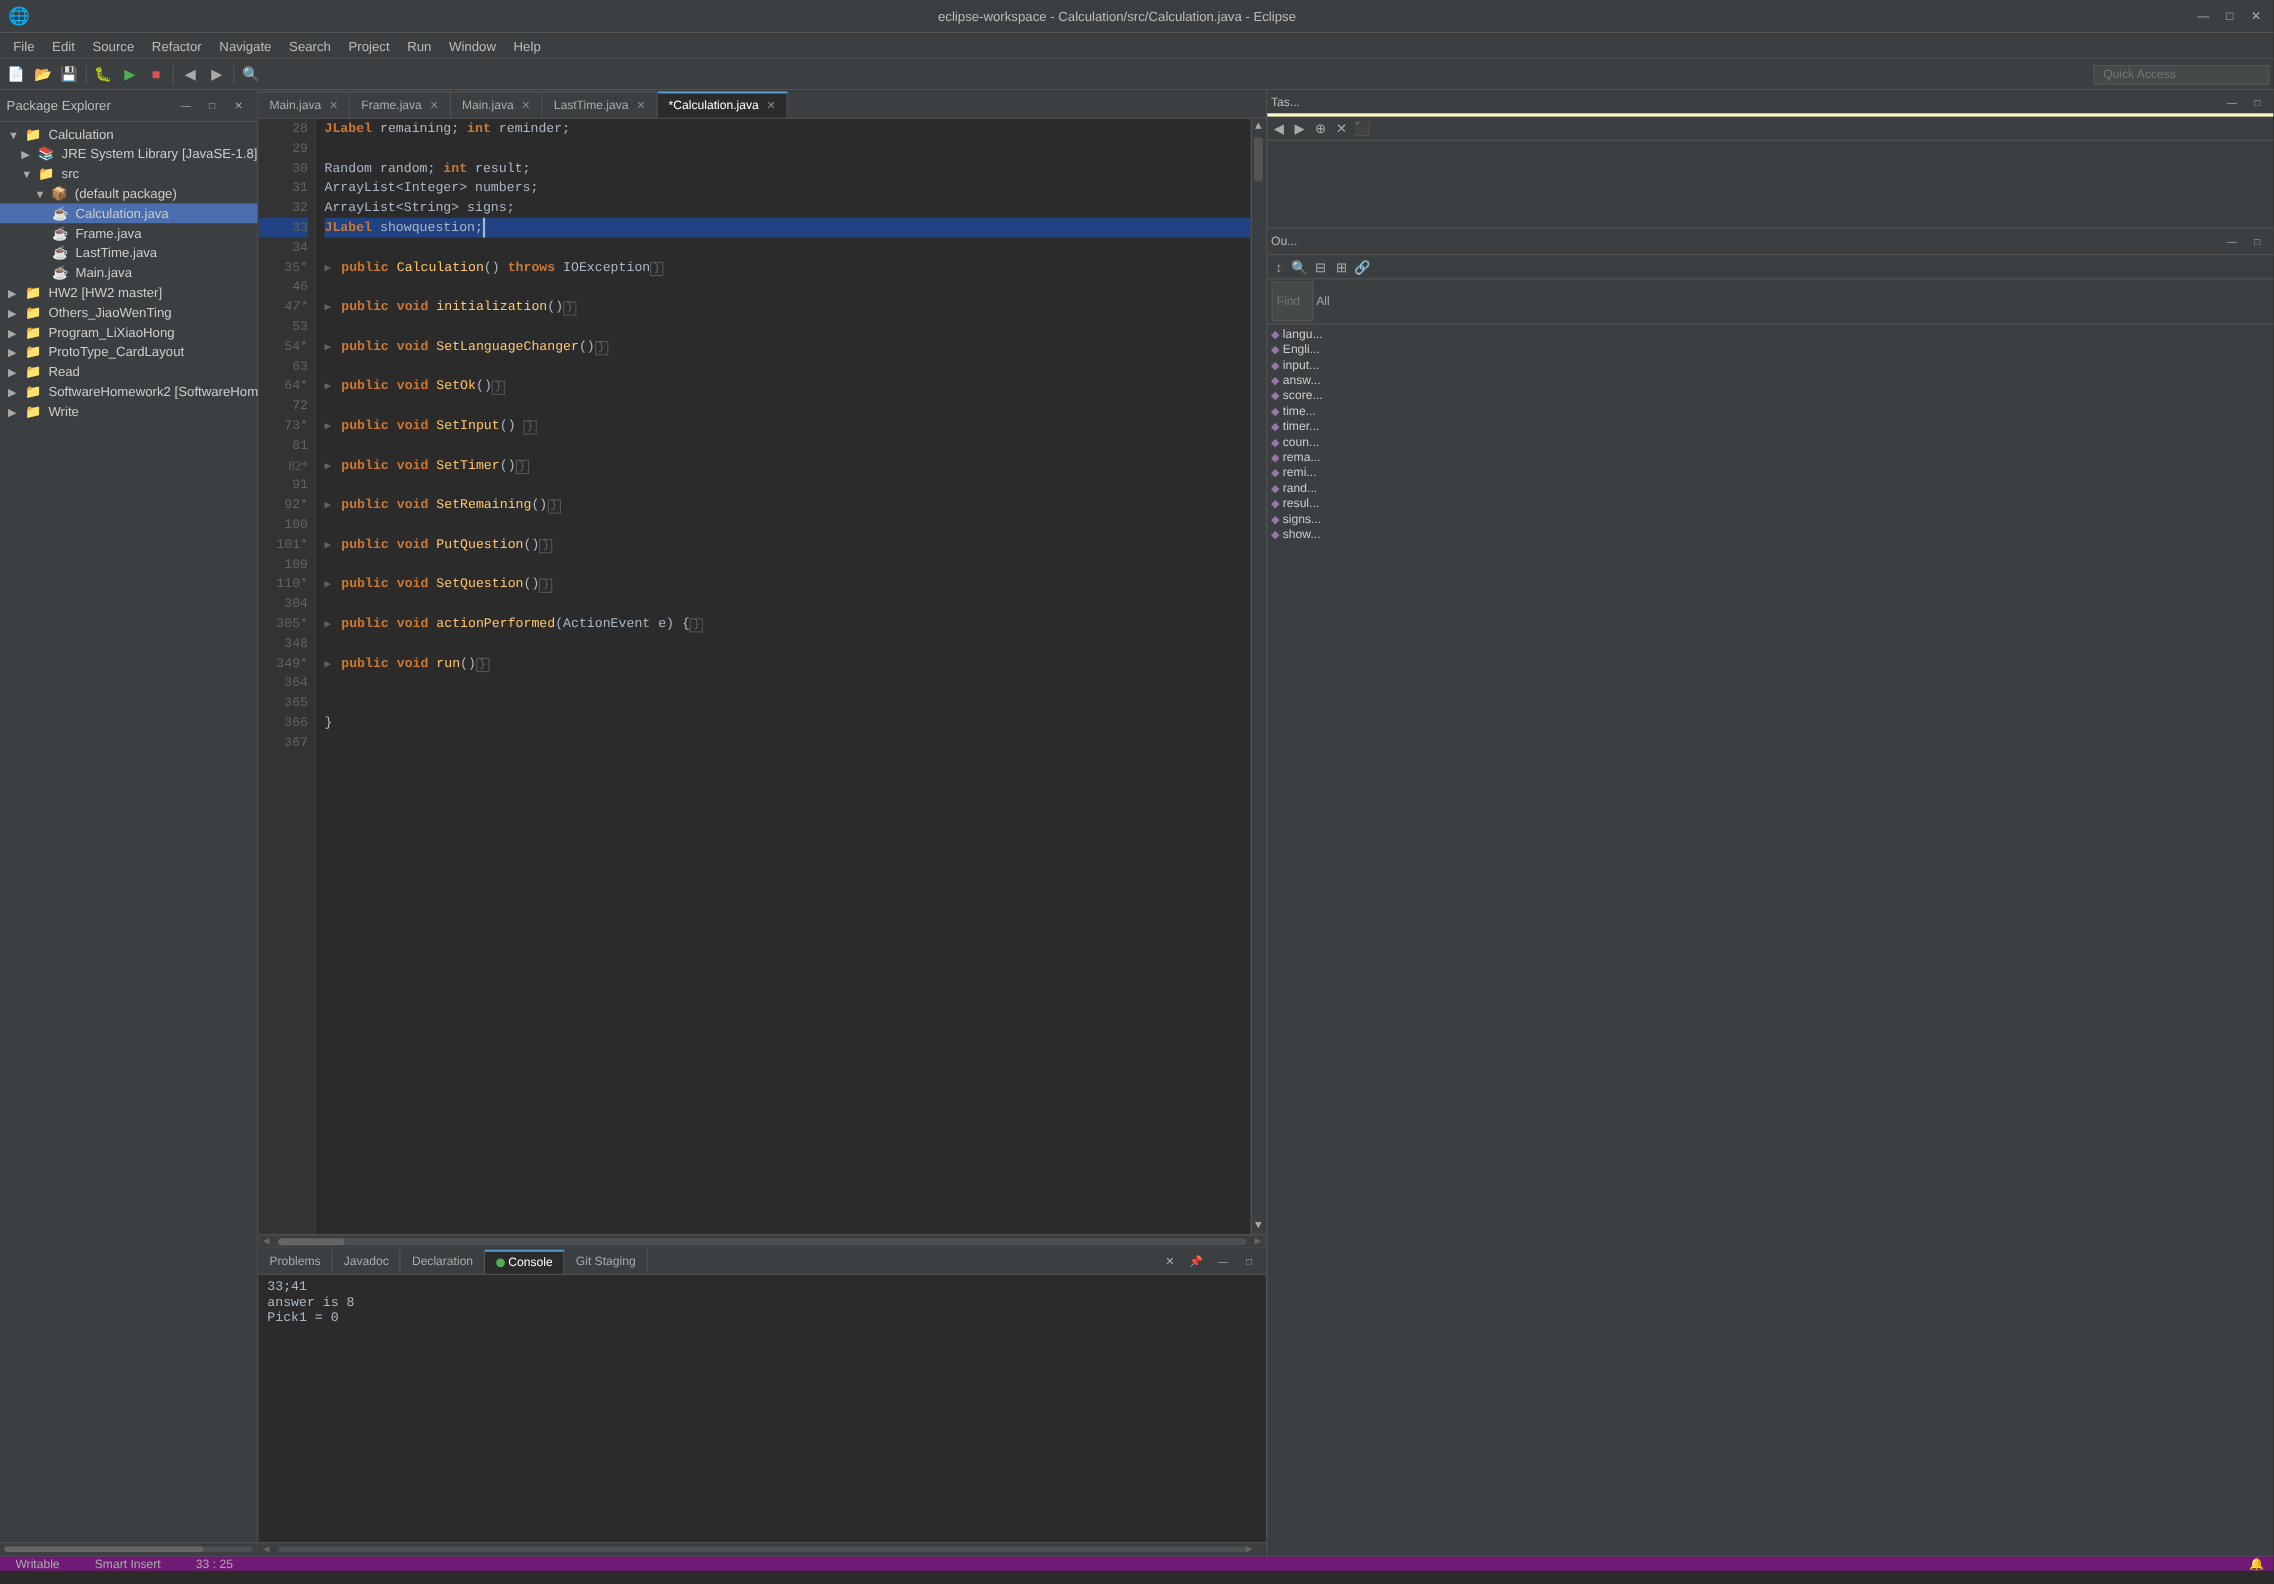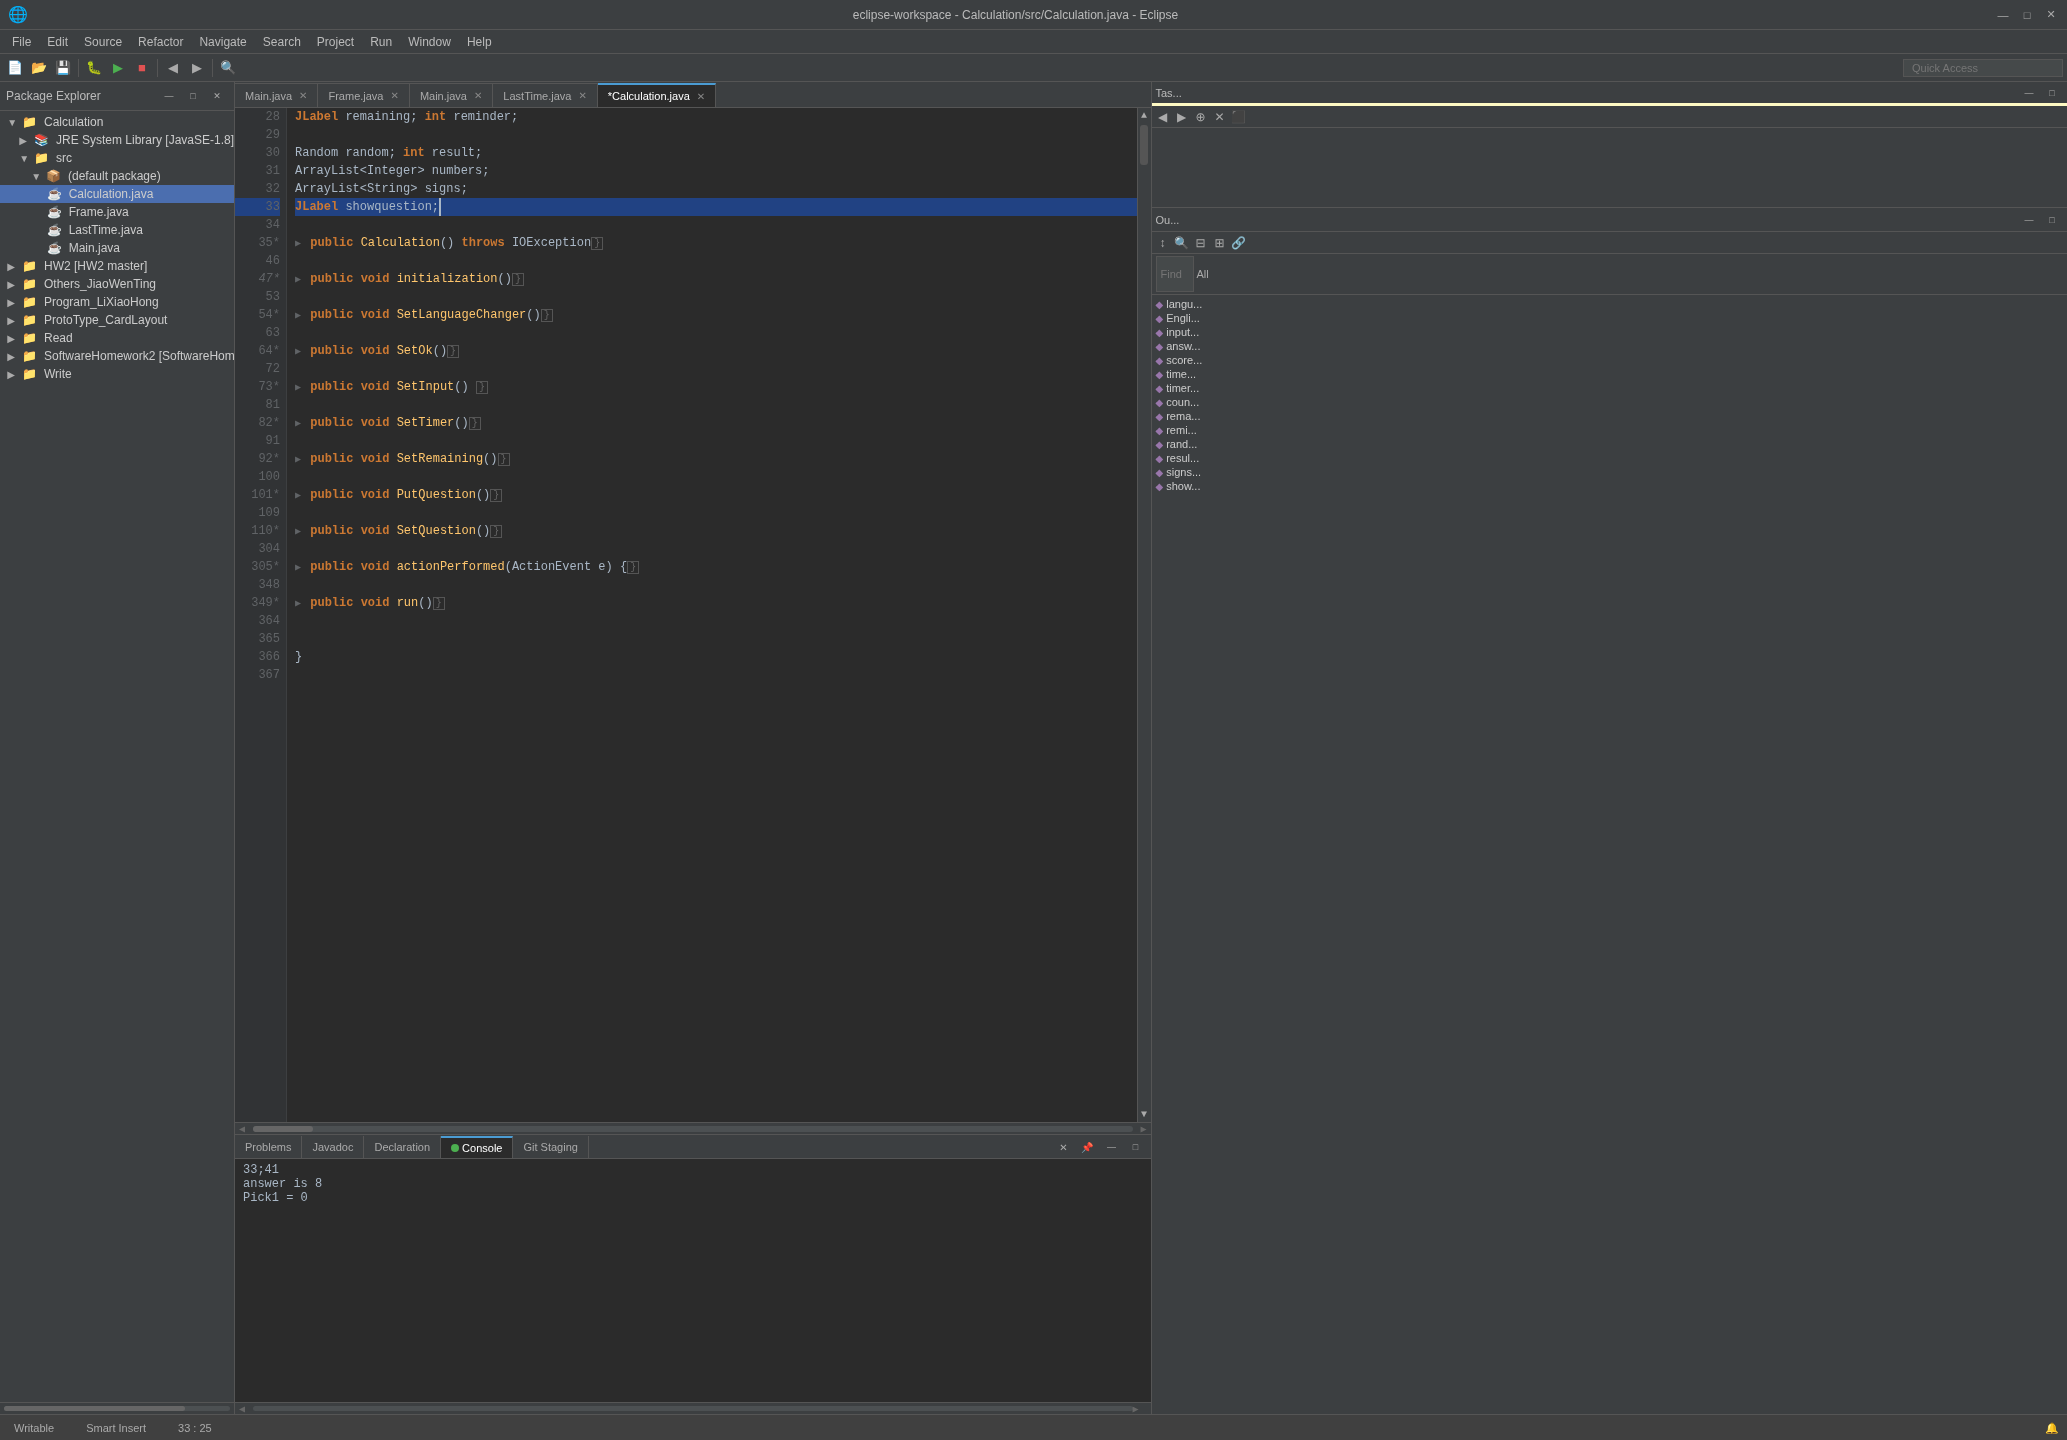--- a/index.html
+++ b/index.html
@@ -257,22 +257,22 @@
       font-size: 12px;
       font-family: 'Consolas', 'Courier New', monospace;
       color: #a9b7c6;
       background: #2b2b2b;
     }
     .console-terminated { color: #808080; font-size: 11px; }
     .console-output { color: #a9b7c6; }
 
     
     #statusbar {
-      height: 27px;
-      background: #404040;
+      height: 14px;
+      background: #701a75;
       border-top: 1px solid #555;
       display: flex;
       align-items: center;
       padding: 0 8px;
       font-family: 'Segoe UI', sans-serif;
       font-size: 11px;
       color: #aaa;
       gap: 20px;
     }
     .status-item { padding: 0 6px; }
@@ -523,21 +523,21 @@
         <div class="ln" style="height:18px;">35*</div>
         <div class="ln" style="height:18px;">46</div>
         <div class="ln" style="height:18px;font-style:italic;">47*</div>
         <div class="ln" style="height:18px;">53</div>
         <div class="ln" style="height:18px;">54*</div>
         <div class="ln" style="height:18px;">63</div>
         <div class="ln" style="height:18px;">64*</div>
         <div class="ln" style="height:18px;">72</div>
         <div class="ln" style="height:18px;">73*</div>
         <div class="ln" style="height:18px;">81</div>
-        <div class="ln" style="height:18px;">82*</div>
+        <div class="ln" style="height:18px;font-family:Liberation Serif, serif;">82*</div>
         <div class="ln" style="height:18px;">91</div>
         <div class="ln" style="height:18px;">92*</div>
         <div class="ln" style="height:18px;">100</div>
         <div class="ln" style="height:18px;">101*</div>
         <div class="ln" style="height:18px;">109</div>
         <div class="ln" style="height:18px;">110*</div>
         <div class="ln" style="height:18px;">304</div>
         <div class="ln" style="height:18px;">305*</div>
         <div class="ln" style="height:18px;">348</div>
         <div class="ln" style="height:18px;">349*</div>

